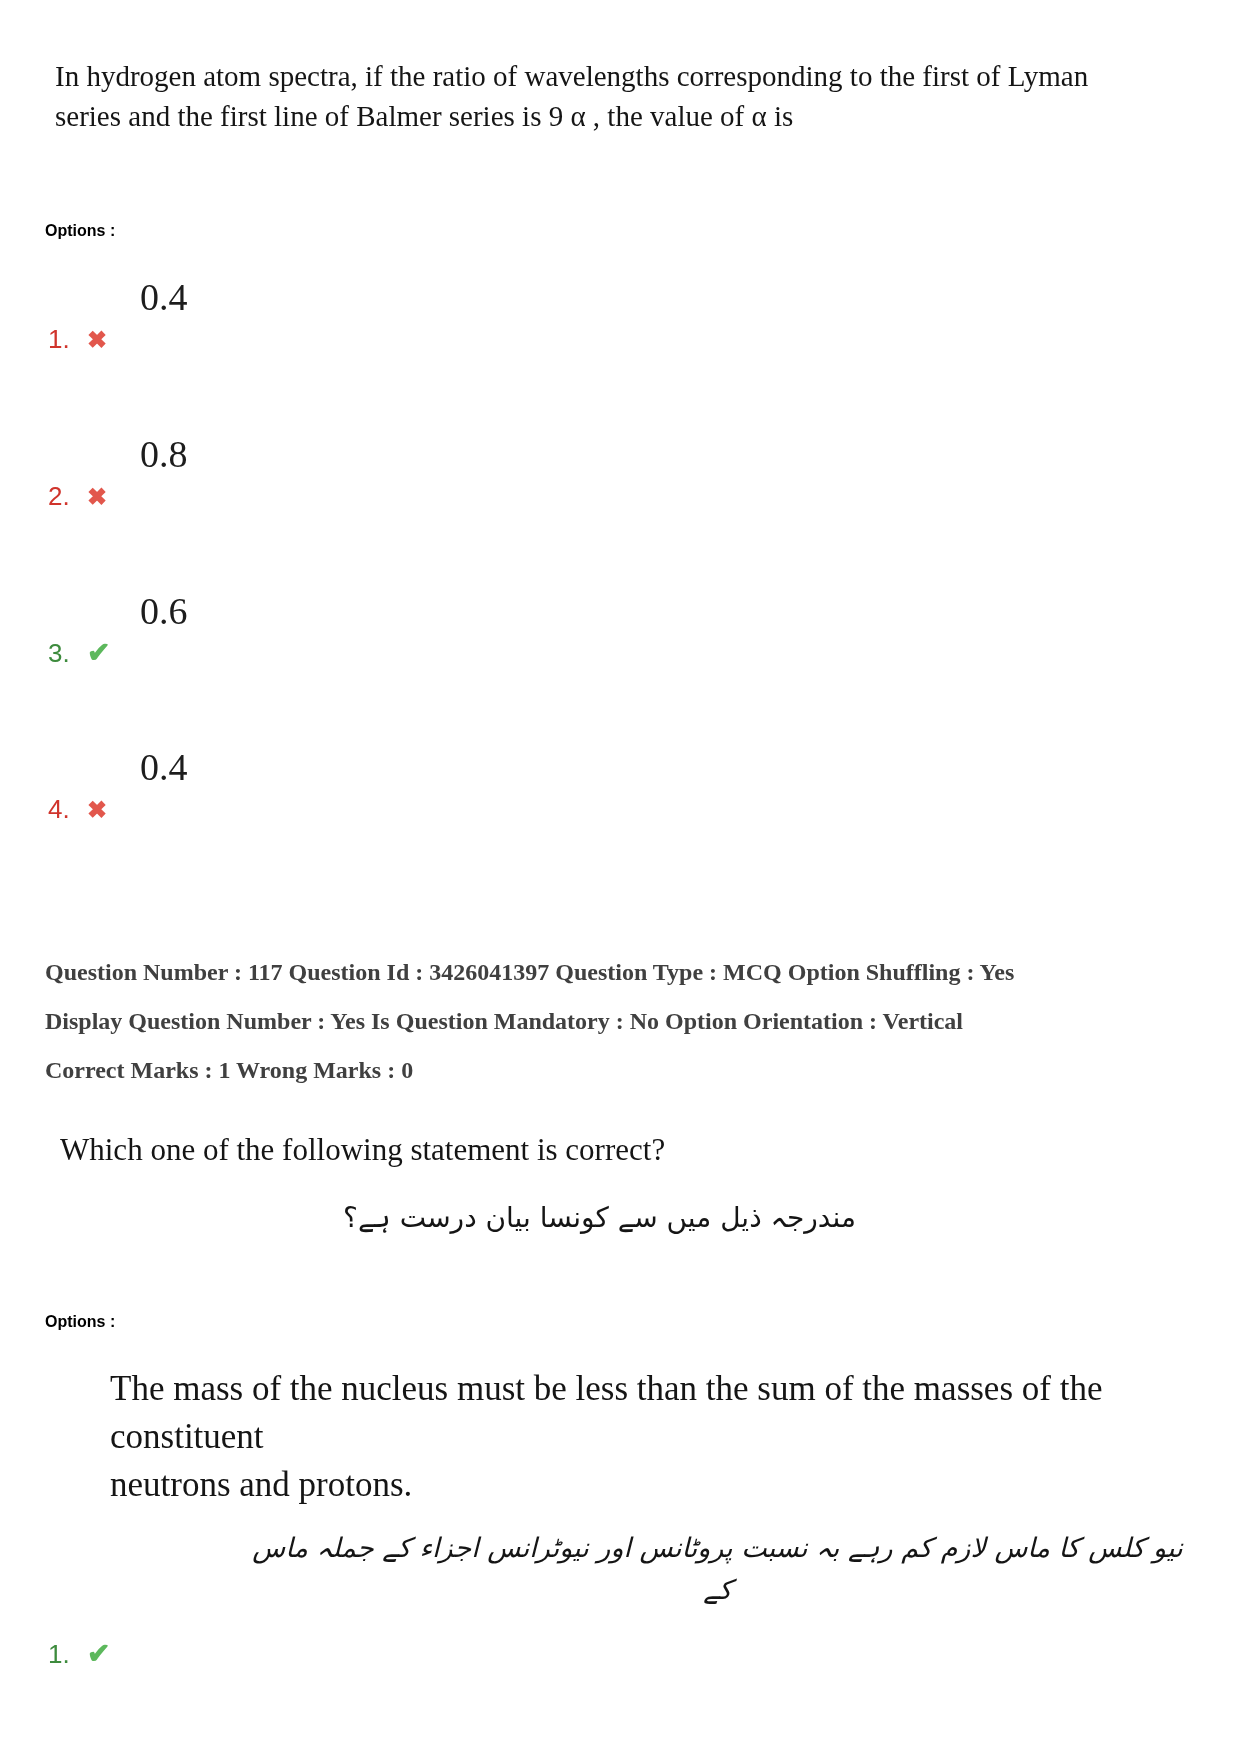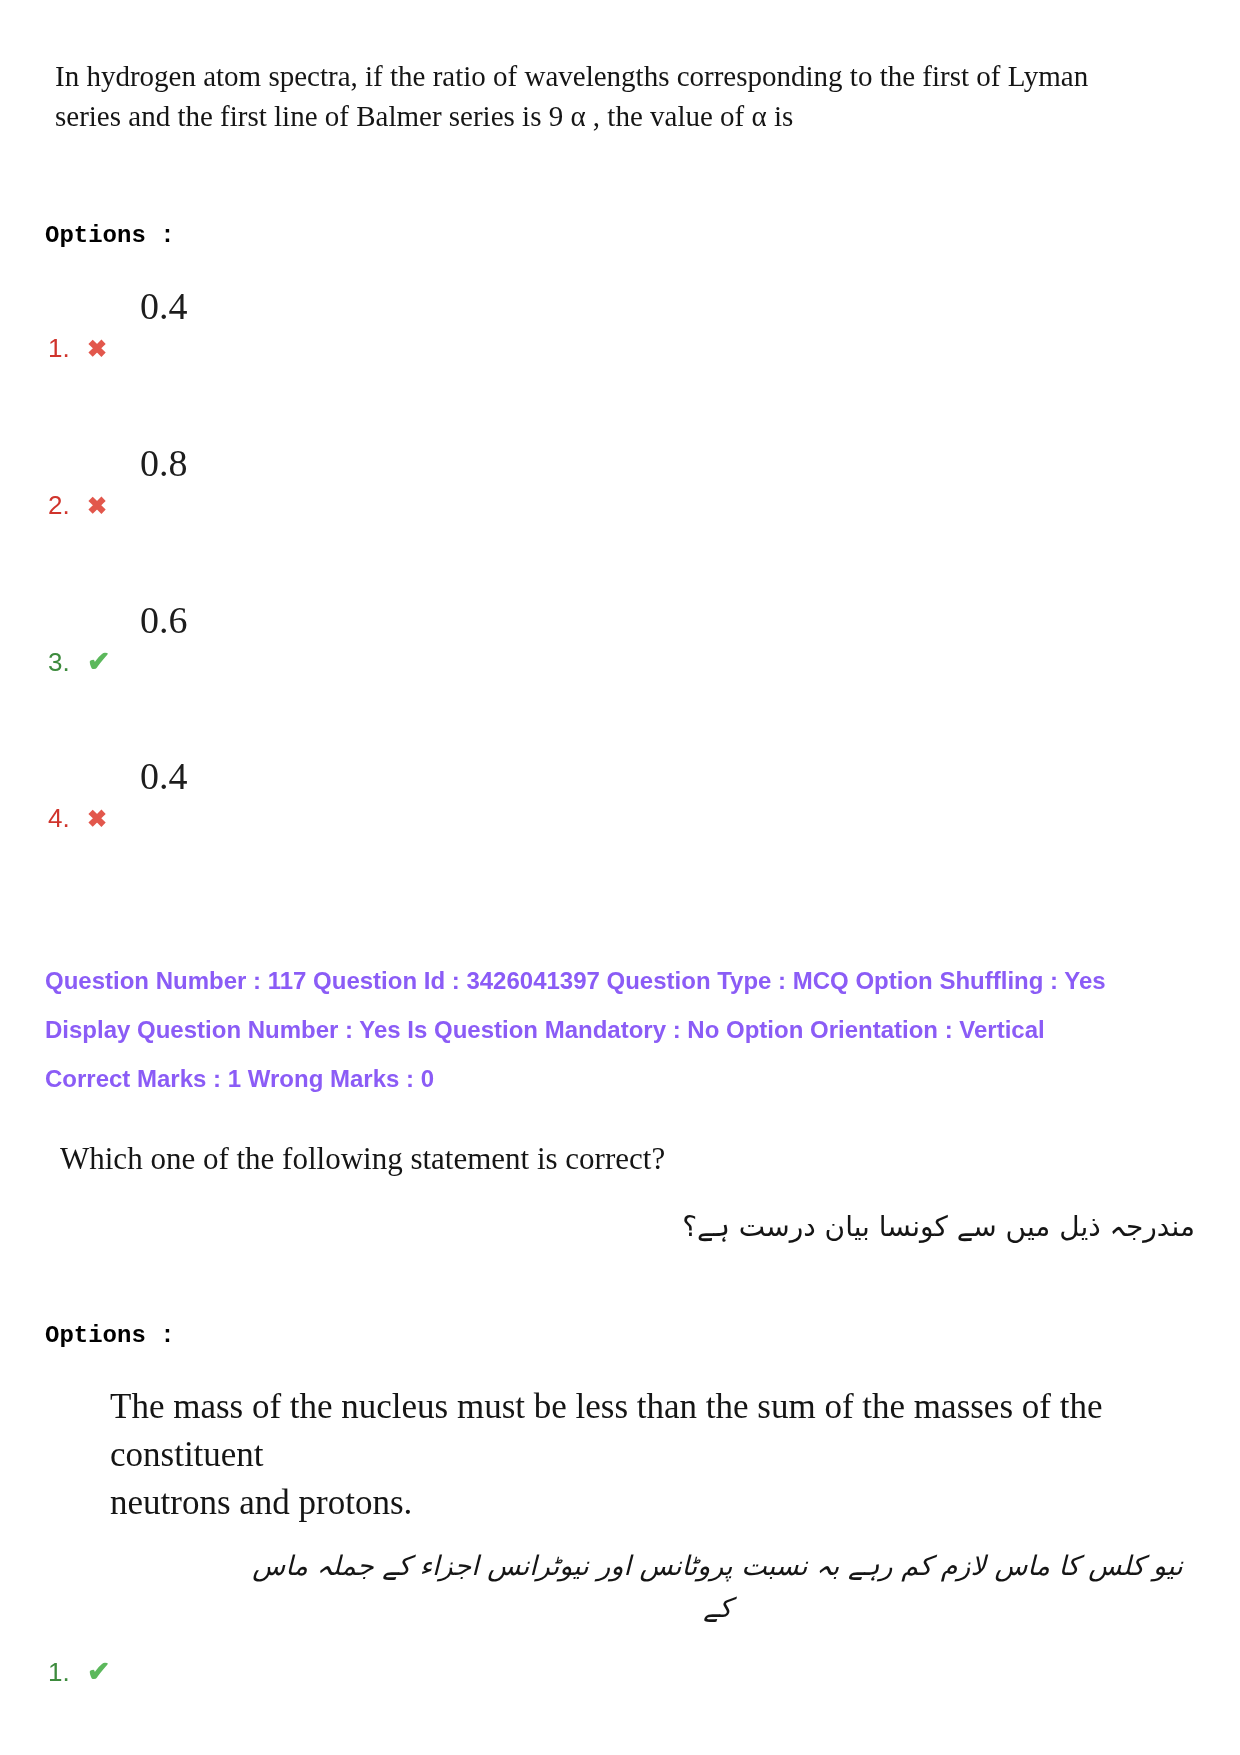--- a/index.html
+++ b/index.html
@@ -22,29 +22,28 @@
   }
   .q-text-ur {
     font-family: "DejaVu Sans", sans-serif;
     direction: rtl;
     unicode-bidi: embed;
     font-size: 27px;
     line-height: 42px;
     color: #151515;
   }
   .urdu-1 { margin: 24px 45px 0 45px; text-align: center; }
-  .urdu-2 { margin: 26px 45px 0 4px; font-size: 28px; }
+  .urdu-2 { margin: 26px 45px 0 4px; text-align: center; font-size: 28px; }
   .urdu-3 { margin: 18px 45px 0 0; padding-left: 240px; text-align: center; font-size: 27px; font-style: italic; }
 
   .options-heading {
-    font-size: 24px;
+    font-size: 16px;
     font-weight: bold;
     color: #000000;
     margin: 86px 0 0 45px;
-    font-family: Liberation Mono, monospace;
   }
   .options-heading-2 { margin-top: 74px; }
 
   .options-list { margin-top: 34px; }
   .option-block { margin-bottom: 74px; }
   .option-value {
     font-size: 38px;
     line-height: 46px;
     color: #1d1d1d;
     margin-left: 140px;
@@ -60,21 +59,22 @@
   .wrong-label   { color: #d0342c; }
   .correct-label { color: #3d8b3d; }
   .mark { display: inline-block; margin-left: 10px; }
   .mark-wrong   { color: #e2574c; font-size: 24px; font-weight: bold; }
   .mark-correct { color: #5cb85c; font-size: 28px; font-weight: bold; }
 
   .metadata {
     margin: 132px 40px 0 45px;
     font-size: 24px;
     font-weight: bold;
-    color: #8b5cf6;
+    color: #404040;
+    font-family: Liberation Serif, serif;
   }
   .metadata p { margin: 0 0 23px 0; line-height: 26px; }
 
   .q2-text-en {
     font-size: 31px;
     line-height: 42px;
     color: #151515;
     margin: 46px 40px 0 60px;
   }
   .opt2-text {

